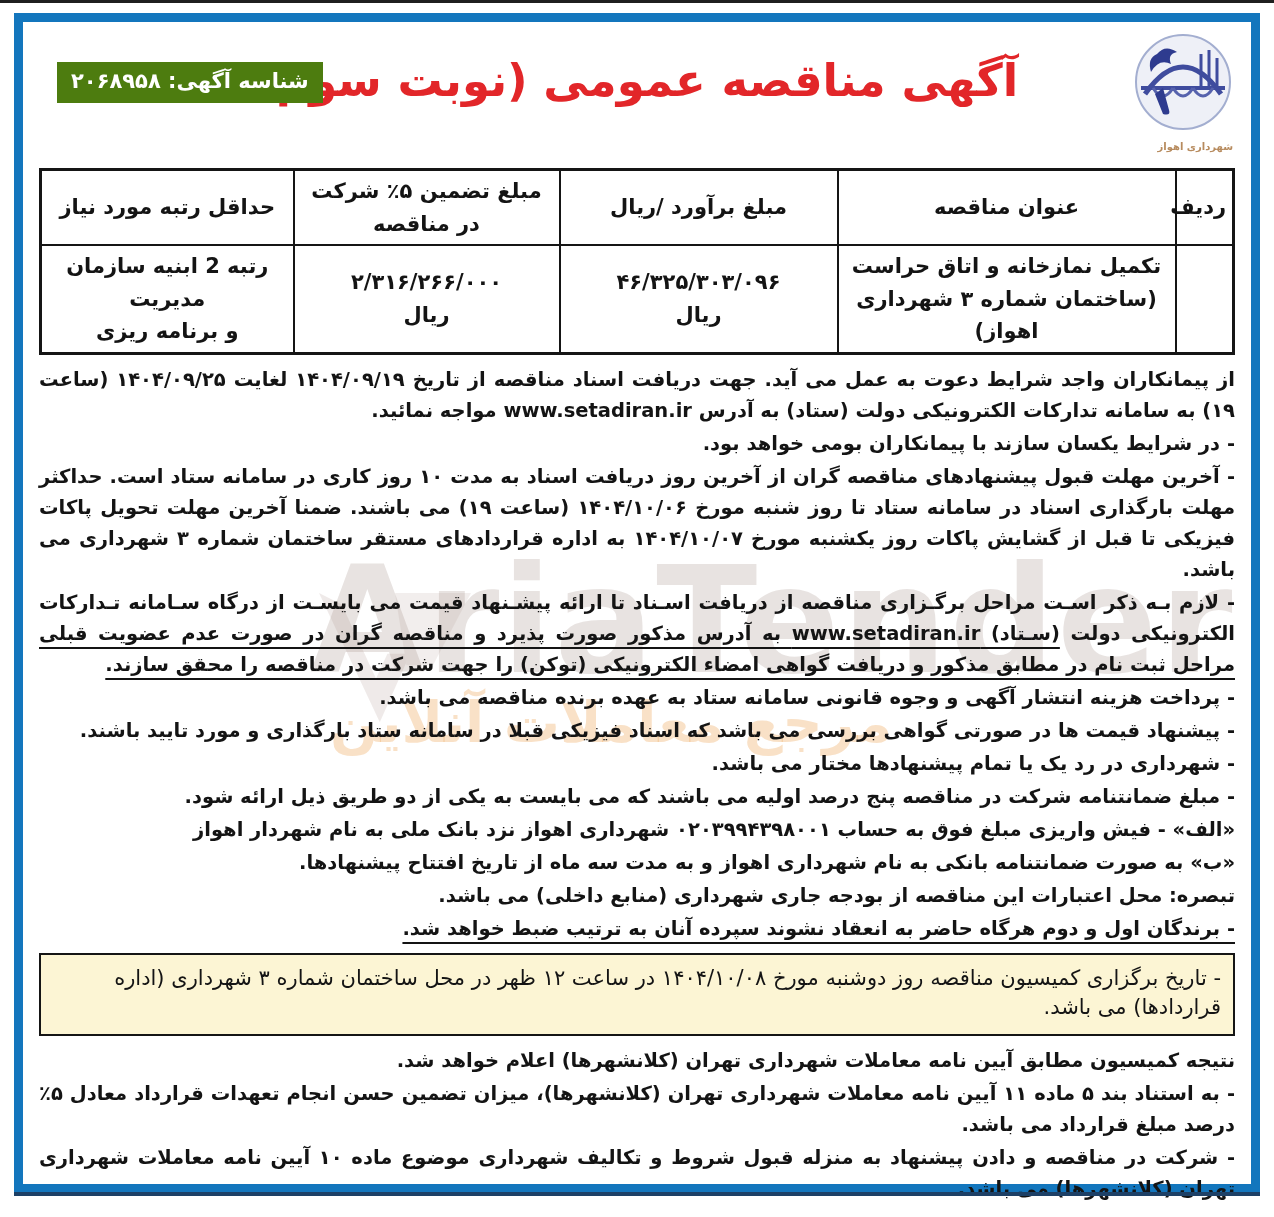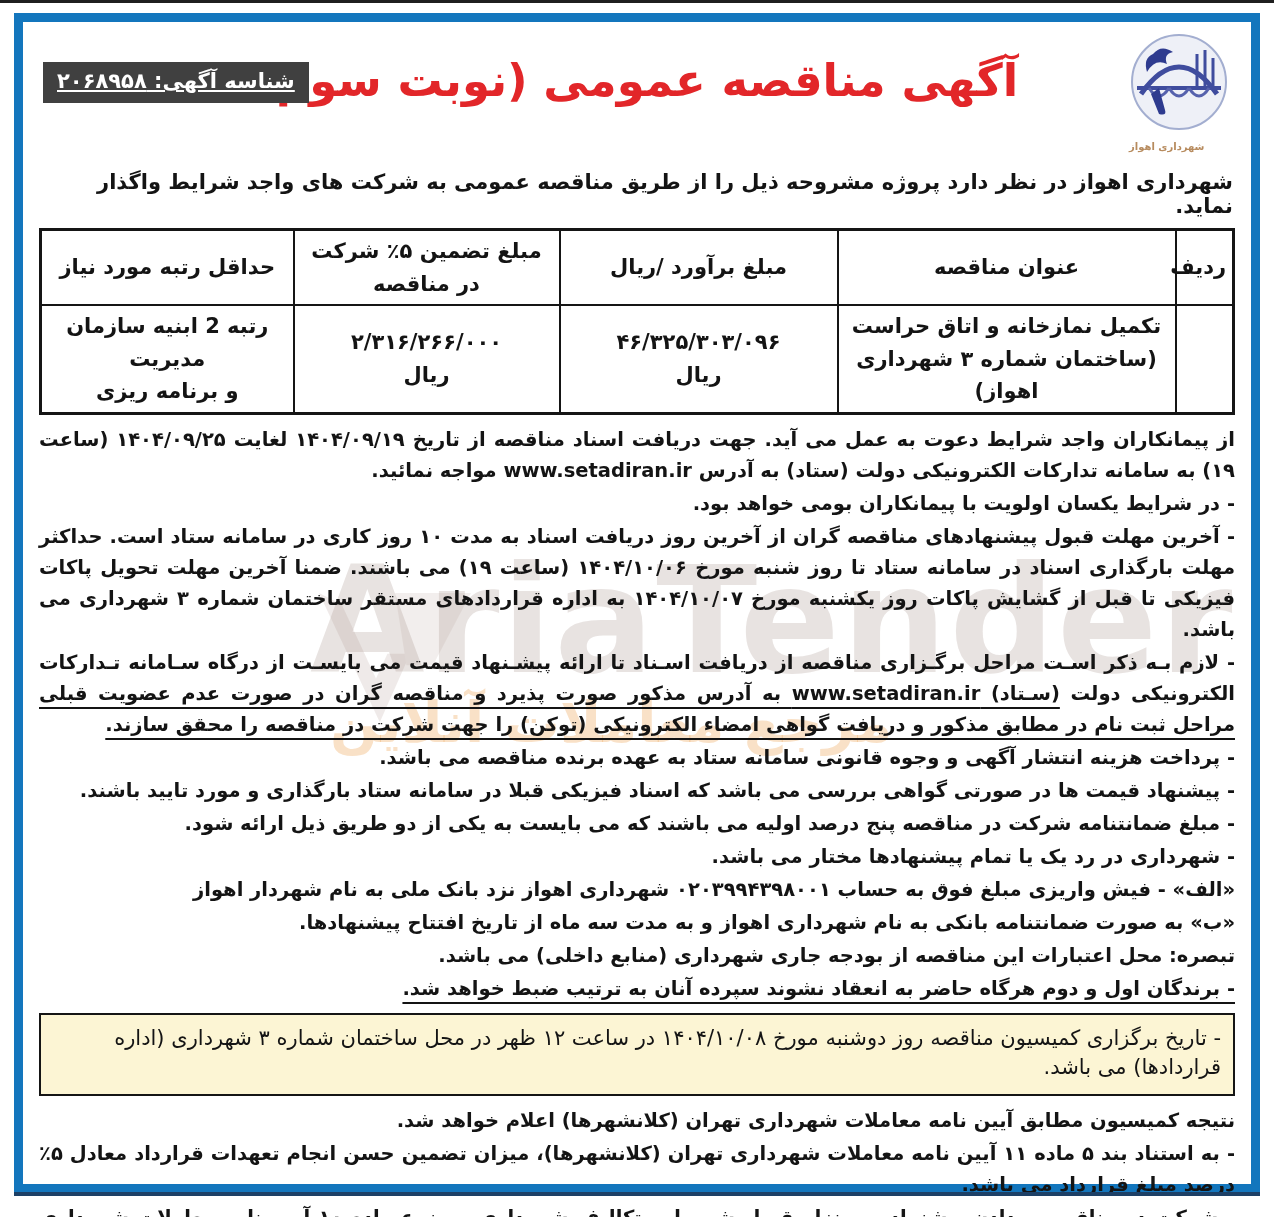--- a/index.html
+++ b/index.html
@@ -36,29 +36,29 @@
   }
   .wm-fa {
     position:absolute; top:690px; left:330px; width:760px;
     font-size:56px; font-weight:bold; letter-spacing:14px;
     color:rgba(236,162,82,0.32); text-align:left;
   }
 
   
   .header { position:relative; height:136px; }
   .ad-id-badge {
-    position:absolute; left:4px; top:30px;
-    background:#404040; color:#fff; font-weight:bold;
-    font-size:21px; padding:7px 14px 9px 14px; line-height:1.2;text-decoration:underline;
+    position:absolute; left:18px; top:30px;
+    background:#4d7c0f; color:#fff; font-weight:bold;
+    font-size:21px; padding:7px 14px 9px 14px; line-height:1.2;
   }
   .main-title {
     text-align:center; padding-top:22px;
     color:#e22629; font-weight:bold; font-size:45px; letter-spacing:-1px;
   }
-  .logo-box { position:absolute; right:2px; top:0px; width:104px; text-align:left; }
+  .logo-box { position:absolute; right:2px; top:0px; width:104px; text-align:right; }
   .logo-caption { font-size:10px; color:#b78b5e; font-weight:bold; margin-top:-3px; letter-spacing:1px; }
 
   .intro { text-align:right; font-weight:bold; font-size:21px; margin:2px 2px 10px 2px; }
 
   
   table.tender { width:100%; border-collapse:collapse; border:3px solid #151515; table-layout:fixed; }
   table.tender th, table.tender td {
     border:2.5px solid #151515; text-align:center; vertical-align:middle;
     font-weight:bold; padding:4px 6px; line-height:1.55;
   }
@@ -109,21 +109,20 @@
           <line x1="68" y1="22" x2="68" y2="56" stroke="#3f4c9e" stroke-width="3"></line>
           <line x1="76" y1="18" x2="76" y2="56" stroke="#3f4c9e" stroke-width="3"></line>
           <line x1="84" y1="26" x2="84" y2="56" stroke="#3f4c9e" stroke-width="3"></line>
           <path d="M18,40 q8,-14 20,-8 q-4,-10 6,-12 q-12,-8 -20,2 q-10,4 -6,18 Z" fill="#2e3b8f"></path>
           <path d="M30,56 l6,22 q2,6 -6,4 l-8,-20 Z" fill="#2e3b8f"></path>
         </svg>
         <div class="logo-caption">شهرداری اهواز</div>
       </div>
     </div>
 
-    <div class="intro">شهرداری اهواز در نظر دارد پروژه مشروحه ذیل را از طریق مناقصه عمومی به شرکت های واجد شرایط واگذار نماید.</div>
 
     <table class="tender">
       <colgroup>
         <col style="width:58px">
           <col style="width:338px">
           <col style="width:278px">
           <col style="width:266px">
           <col>
       </colgroup>
       <thead>
@@ -153,27 +152,27 @@
           <td>
             <div>رتبه 2 ابنیه سازمان مدیریت</div>
             <div>و برنامه ریزی</div>
           </td>
         </tr>
       </tbody>
     </table>
 
     <div class="paras" id="paras1">
         <div class="para"><span>از پیمانکاران واجد شرایط دعوت به عمل می آید. جهت دریافت اسناد مناقصه از تاریخ ۱۴۰۴/۰۹/۱۹ لغایت ۱۴۰۴/۰۹/۲۵ (ساعت ۱۹) به سامانه تدارکات الکترونیکی دولت (ستاد) به آدرس www.setadiran.ir مواجه نمائید.</span></div>
-        <div class="para"><span>- در شرایط یکسان اولویت با پیمانکاران بومی خواهد بود.</span></div>
+        <div class="para"><span>- در شرایط یکسان سازند با پیمانکاران بومی خواهد بود.</span></div>
         <div class="para"><span>- آخرین مهلت قبول پیشنهادهای مناقصه گران از آخرین روز دریافت اسناد به مدت ۱۰ روز کاری در سامانه ستاد است. حداکثر مهلت بارگذاری اسناد در سامانه ستاد تا روز شنبه مورخ ۱۴۰۴/۱۰/۰۶ (ساعت ۱۹) می باشند. ضمنا آخرین مهلت تحویل پاکات فیزیکی تا قبل از گشایش پاکات روز یکشنبه مورخ ۱۴۰۴/۱۰/۰۷ به اداره قراردادهای مستقر ساختمان شماره ۳ شهرداری می باشد.</span></div>
         <div class="para"><span>- لازم بـه ذکر اسـت مراحل برگـزاری مناقصه از دریافت اسـناد تا ارائه پیشـنهاد قیمت می بایسـت از درگاه سـامانه تـدارکات الکترونیکی دولت </span><span class="u-tail">(سـتاد) www.setadiran.ir به آدرس مذکور صورت پذیرد و مناقصه گران در صورت عدم عضویت قبلی مراحل ثبت نام در مطابق مذکور و دریافت گواهی امضاء الکترونیکی (توکن) را جهت شرکت در مناقصه را محقق سازند.</span></div>
         <div class="para"><span>- پرداخت هزینه انتشار آگهی و وجوه قانونی سامانه ستاد به عهده برنده مناقصه می باشد.</span></div>
         <div class="para"><span>- پیشنهاد قیمت ها در صورتی گواهی بررسی می باشد که اسناد فیزیکی قبلا در سامانه ستاد بارگذاری و مورد تایید باشند.</span></div>
+        <div class="para"><span>- شهرداری در رد یک یا تمام پیشنهادها مختار می باشد.</span></div>
         <div class="para"><span>- مبلغ ضمانتنامه شرکت در مناقصه پنج درصد اولیه می باشند که می بایست به یکی از دو طریق ذیل ارائه شود.</span></div>
-        <div class="para"><span>- شهرداری در رد یک یا تمام پیشنهادها مختار می باشد.</span></div>
         <div class="para"><span>«الف» - فیش واریزی مبلغ فوق به حساب ۰۲۰۳۹۹۴۳۹۸۰۰۱ شهرداری اهواز نزد بانک ملی به نام شهردار اهواز</span></div>
         <div class="para"><span>«ب» به صورت ضمانتنامه بانکی به نام شهرداری اهواز و به مدت سه ماه از تاریخ افتتاح پیشنهادها.</span></div>
         <div class="para"><span>تبصره: محل اعتبارات این مناقصه از بودجه جاری شهرداری (منابع داخلی) می باشد.</span></div>
         <div class="para u-full"><span>- برندگان اول و دوم هرگاه حاضر به انعقاد نشوند سپرده آنان به ترتیب ضبط خواهد شد.</span></div>
       </div>
 
     <div class="highlight-box">- تاریخ برگزاری کمیسیون مناقصه روز دوشنبه مورخ ۱۴۰۴/۱۰/۰۸ در ساعت ۱۲ ظهر در محل ساختمان شماره ۳ شهرداری (اداره قراردادها) می باشد.</div>
 
     <div class="paras" id="paras2">
         <div class="para"><span>نتیجه کمیسیون مطابق آیین نامه معاملات شهرداری تهران (کلانشهرها) اعلام خواهد شد.</span></div>

